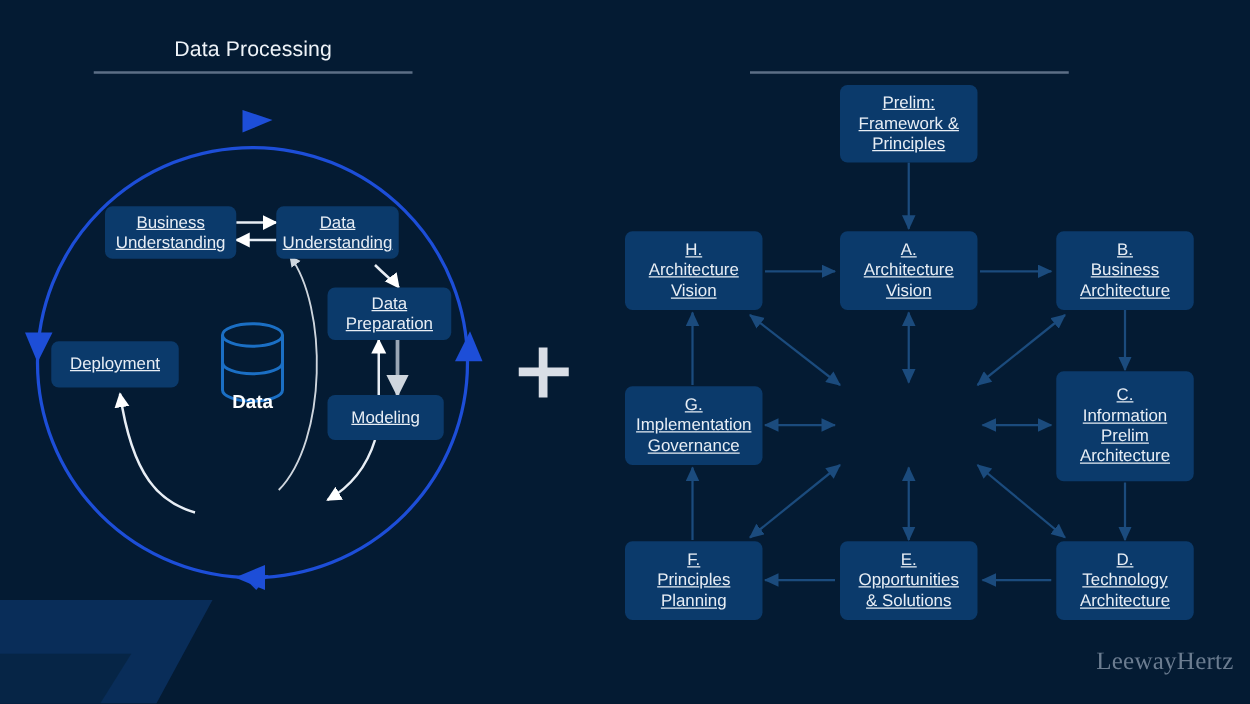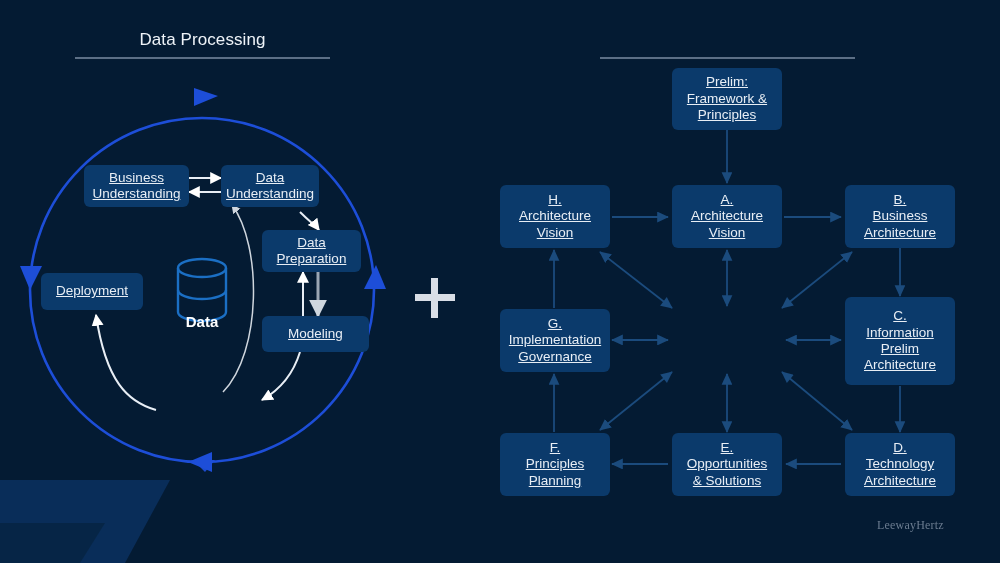--- a/index.html
+++ b/index.html
@@ -17,21 +17,21 @@
         display:flex;align-items:center;justify-content:center;text-align:center;
         line-height:1.22;font-size:13.5px;font-weight:400;box-sizing:border-box;
         padding:3px 5px;text-decoration:underline;}
   .node span{display:block;}
 
   
   .plus{position:absolute;color:#d7dde6;font-size:0;}
   .plus i{position:absolute;background:#d9dee6;display:block;}
 
   
-  .watermark{position:absolute;color:#6b7c90;font-size:12px;
+  .watermark{position:absolute;color:#6b7c90;font-size:20px;
              font-family:"Liberation Serif","DejaVu Serif",serif;letter-spacing:.2px;}
 
   
   .data-label{position:absolute;color:#ffffff;font-size:15px;font-weight:700;
               text-align:center;width:120px;}
 
   svg{position:absolute;top:0;left:0;overflow:visible;}
 </style>
 </head>
 <body>
@@ -107,21 +107,21 @@
       </div>
   </div>
 
   <div class="node" style="left:262px;top:230px;width:99px;height:42px;">
     <div>
         <span>Data</span>
         <span>Preparation</span>
       </div>
   </div>
 
-  <div class="node" style="left:262px;top:316px;width:107px;height:36px;">
+  <div class="node" style="left:262px;top:316px;width:93px;height:36px;">
     <div>
         <span>Modeling</span>
       </div>
   </div>
 
 
   <div class="node" style="left:41px;top:273px;width:102px;height:37px;">
     <div>
         <span>Deployment</span>
       </div>

